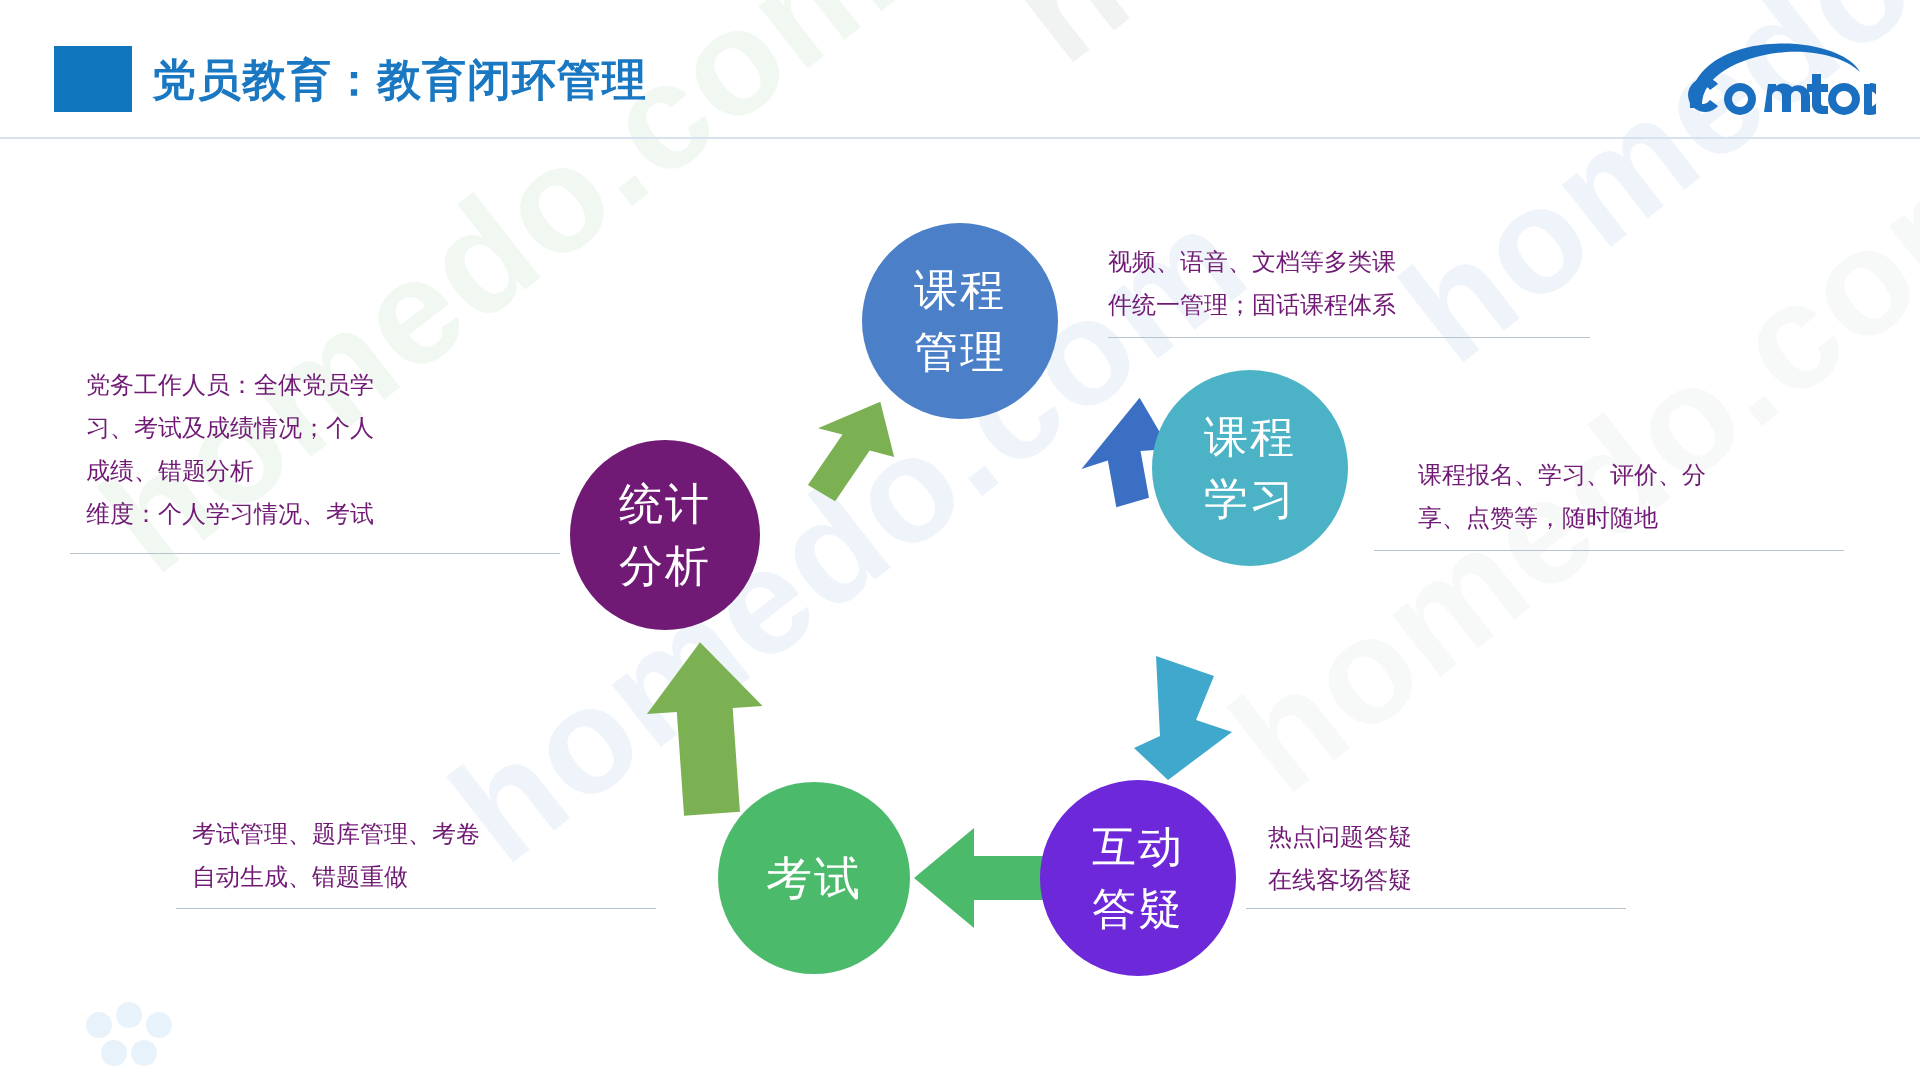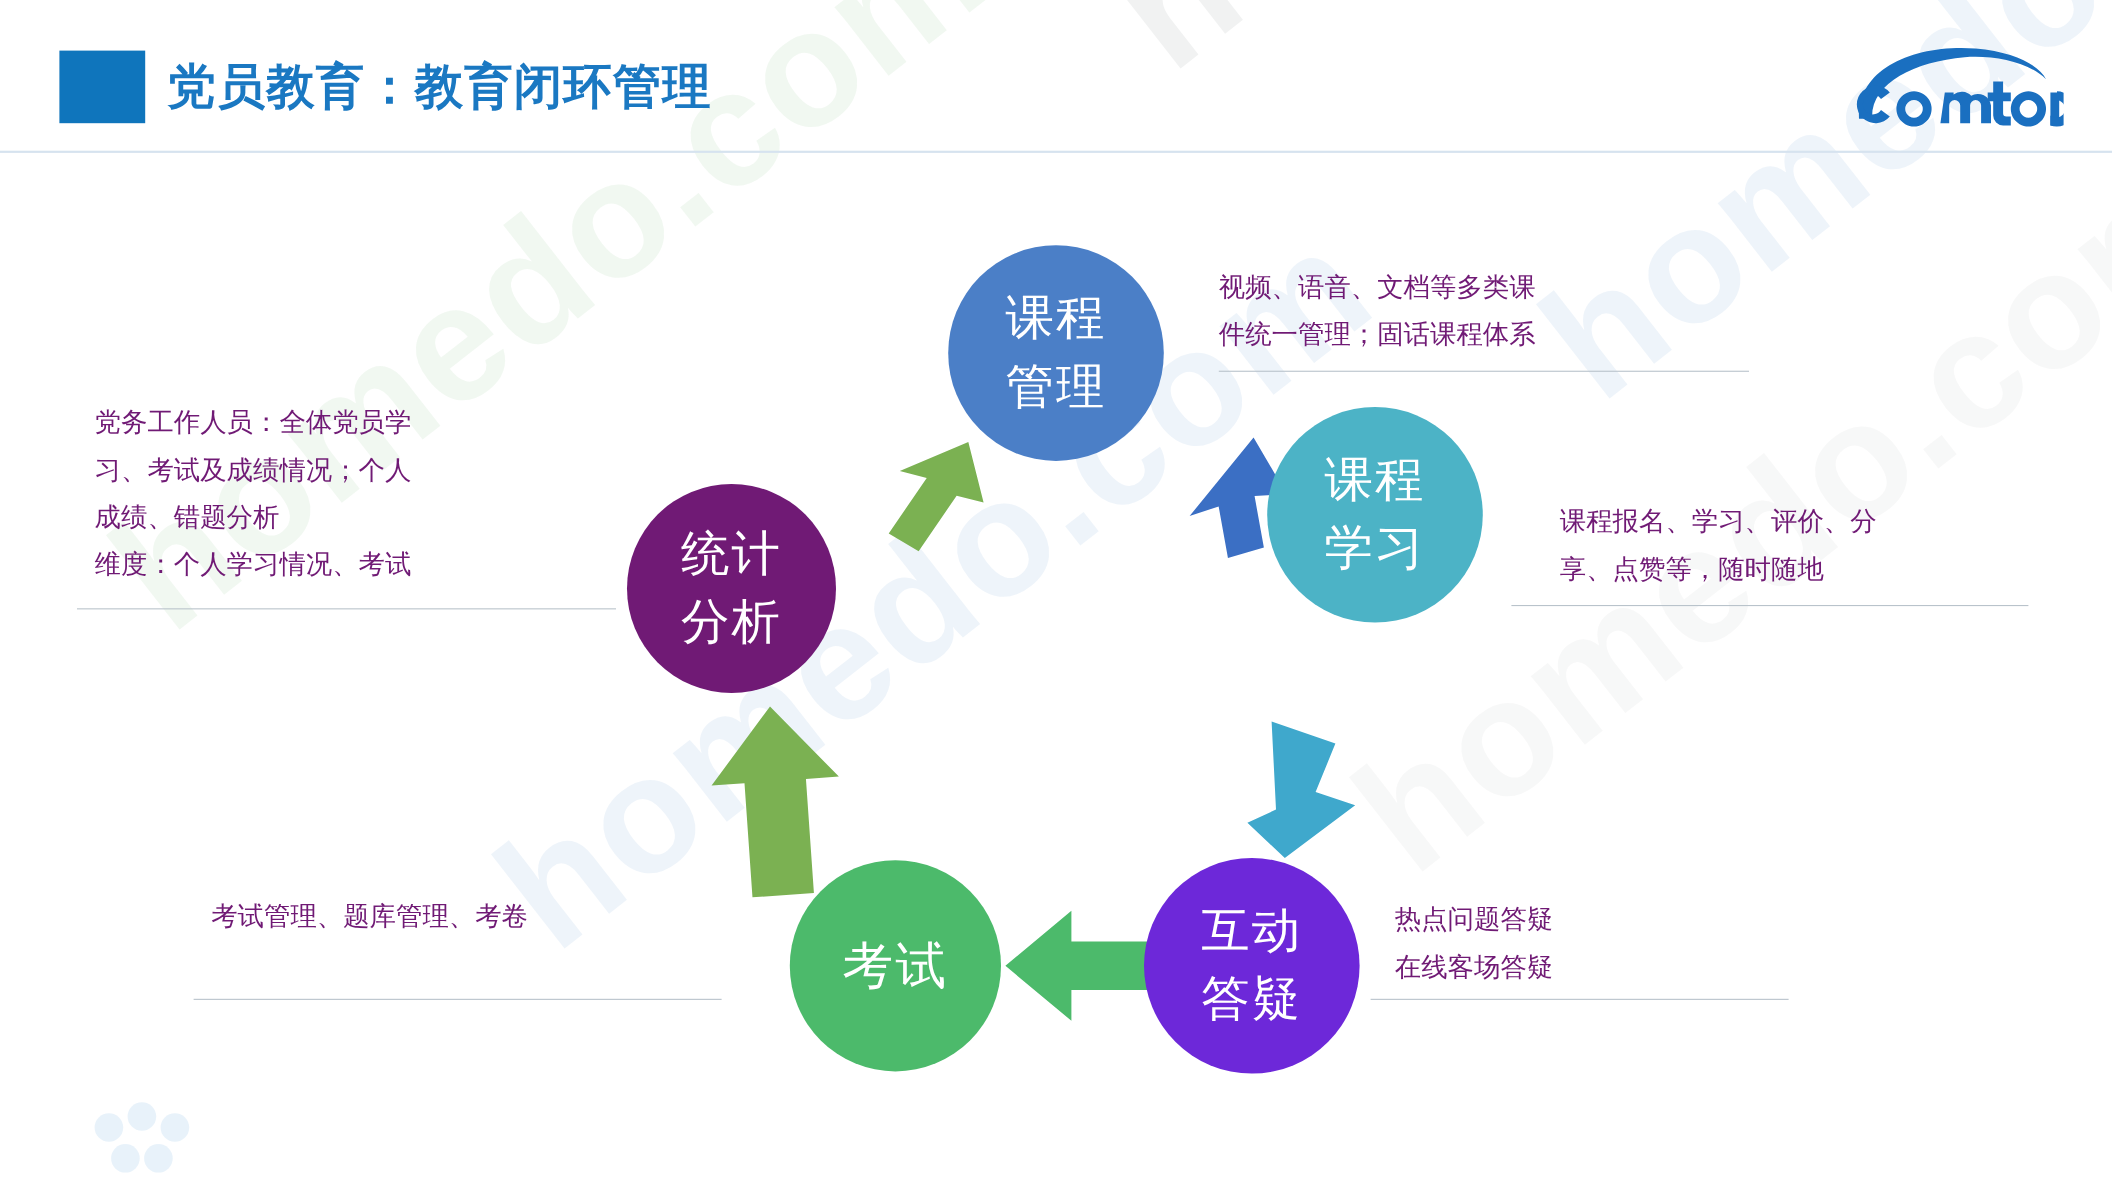--- a/index.html
+++ b/index.html
@@ -264,20 +264,21 @@
   <div class="txt-rule" id="rule-course-study"></div>
 
   <div class="txt" id="txt-interaction">
     <div>热点问题答疑</div>
     <div>在线客场答疑</div>
   </div>
   <div class="txt-rule" id="rule-interaction"></div>
 
   <div class="txt" id="txt-exam">
     <div>考试管理、题库管理、考卷</div>
+    <div>自动生成、错题重做</div>
   </div>
   <div class="txt-rule" id="rule-exam"></div>
 
   <div class="txt" id="txt-stats">
     <div>党务工作人员：全体党员学</div>
     <div>习、考试及成绩情况；个人</div>
     <div>成绩、错题分析</div>
     <div>维度：个人学习情况、考试</div>
   </div>
   <div class="txt-rule" id="rule-stats"></div>

